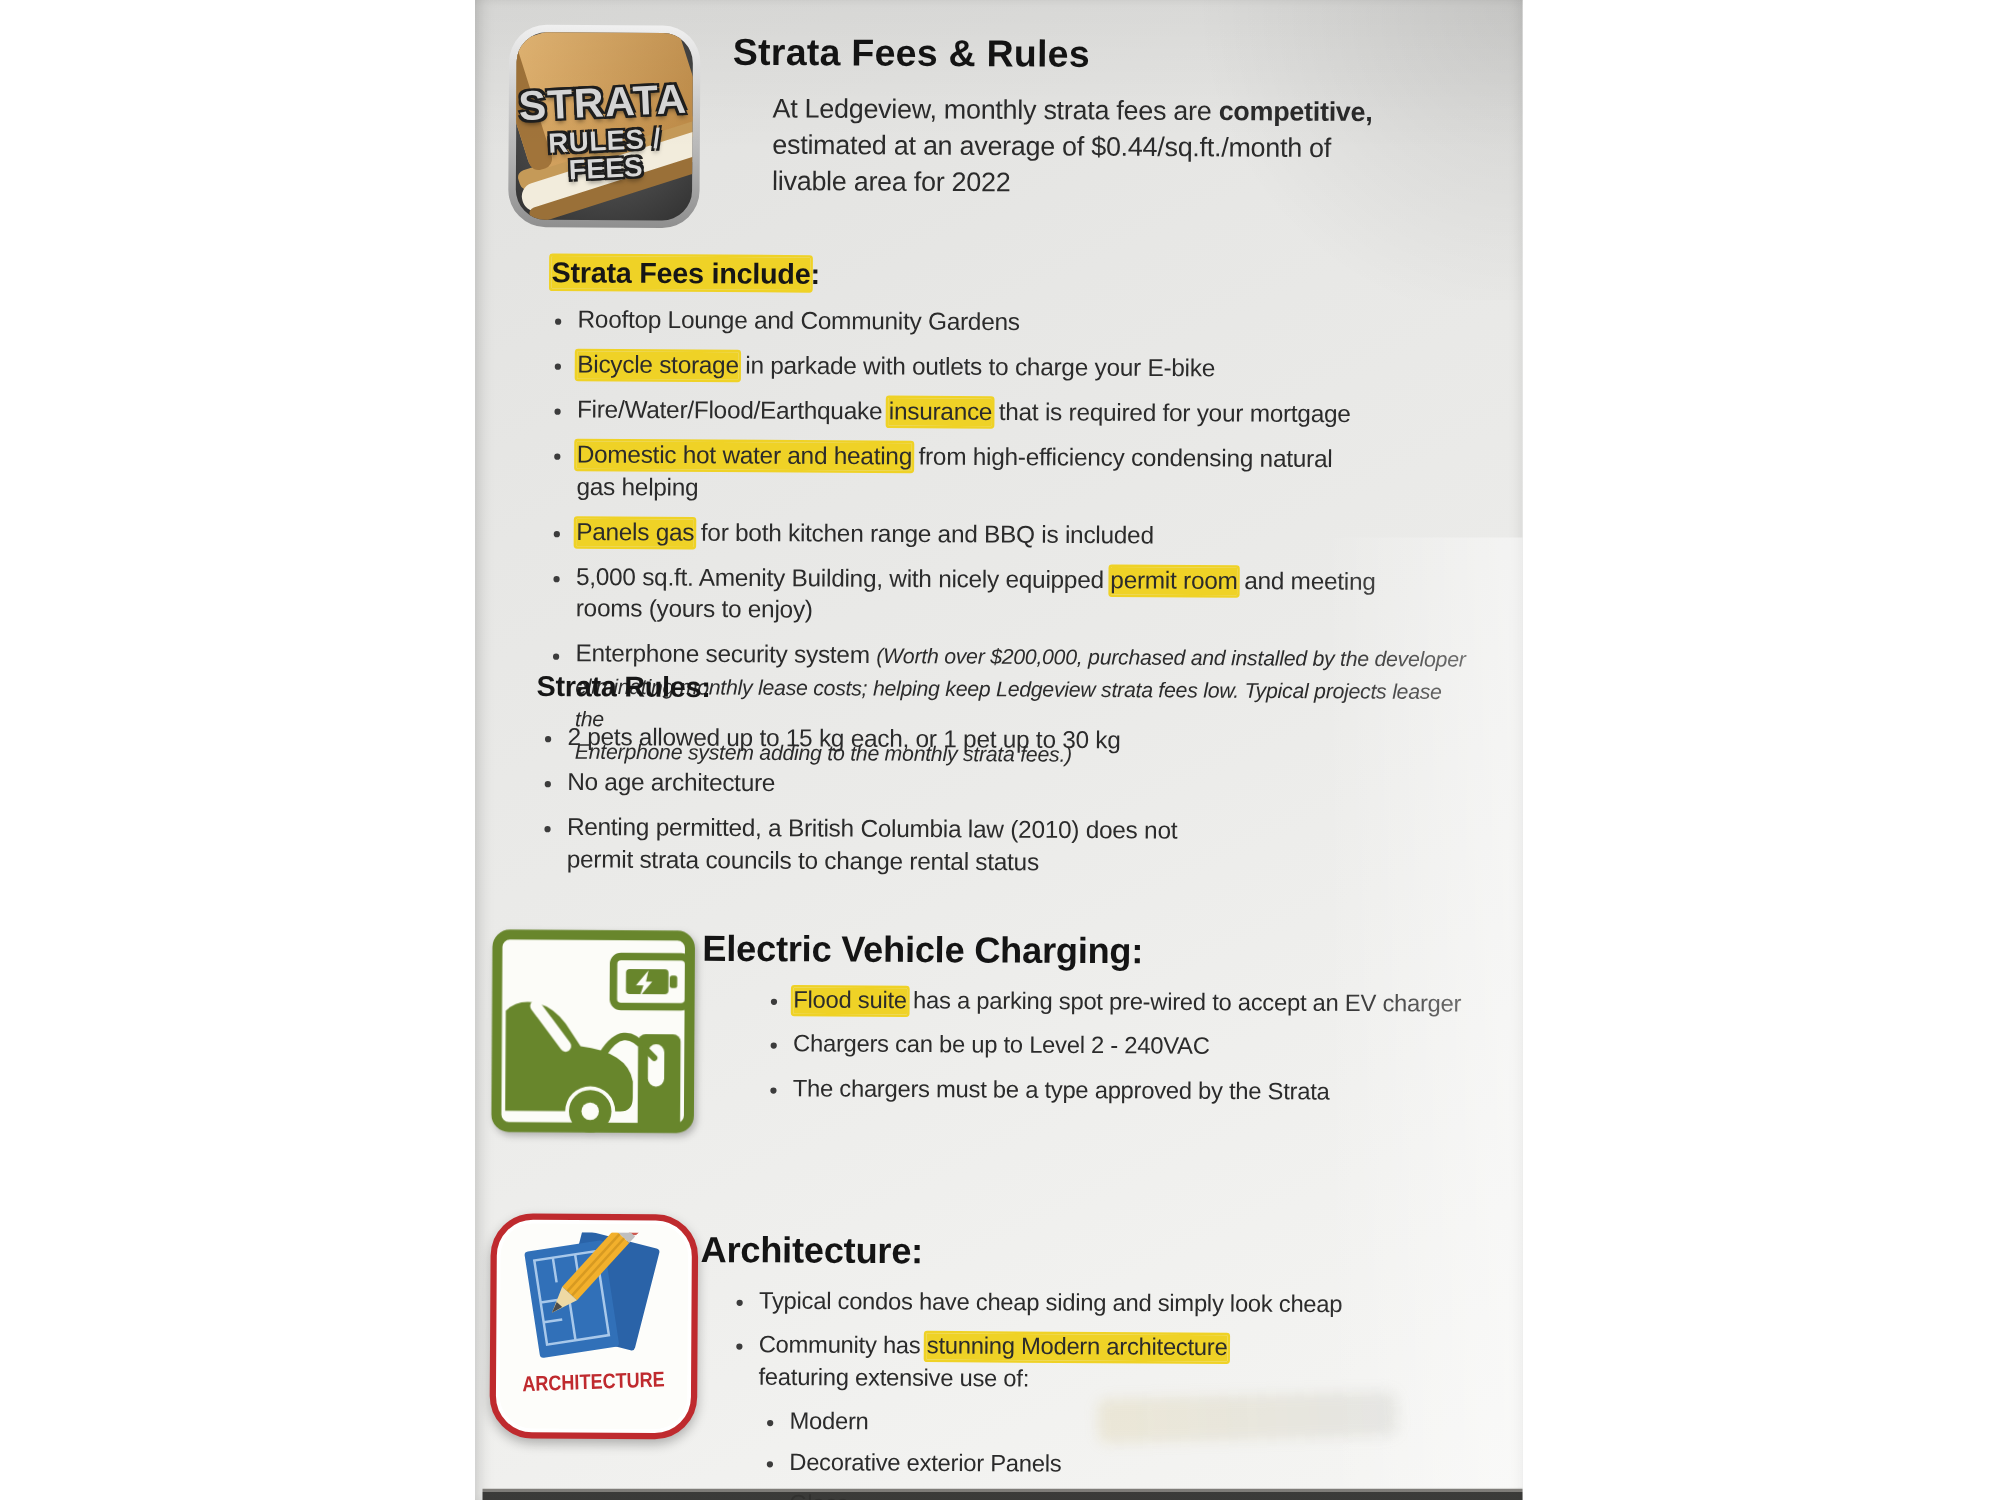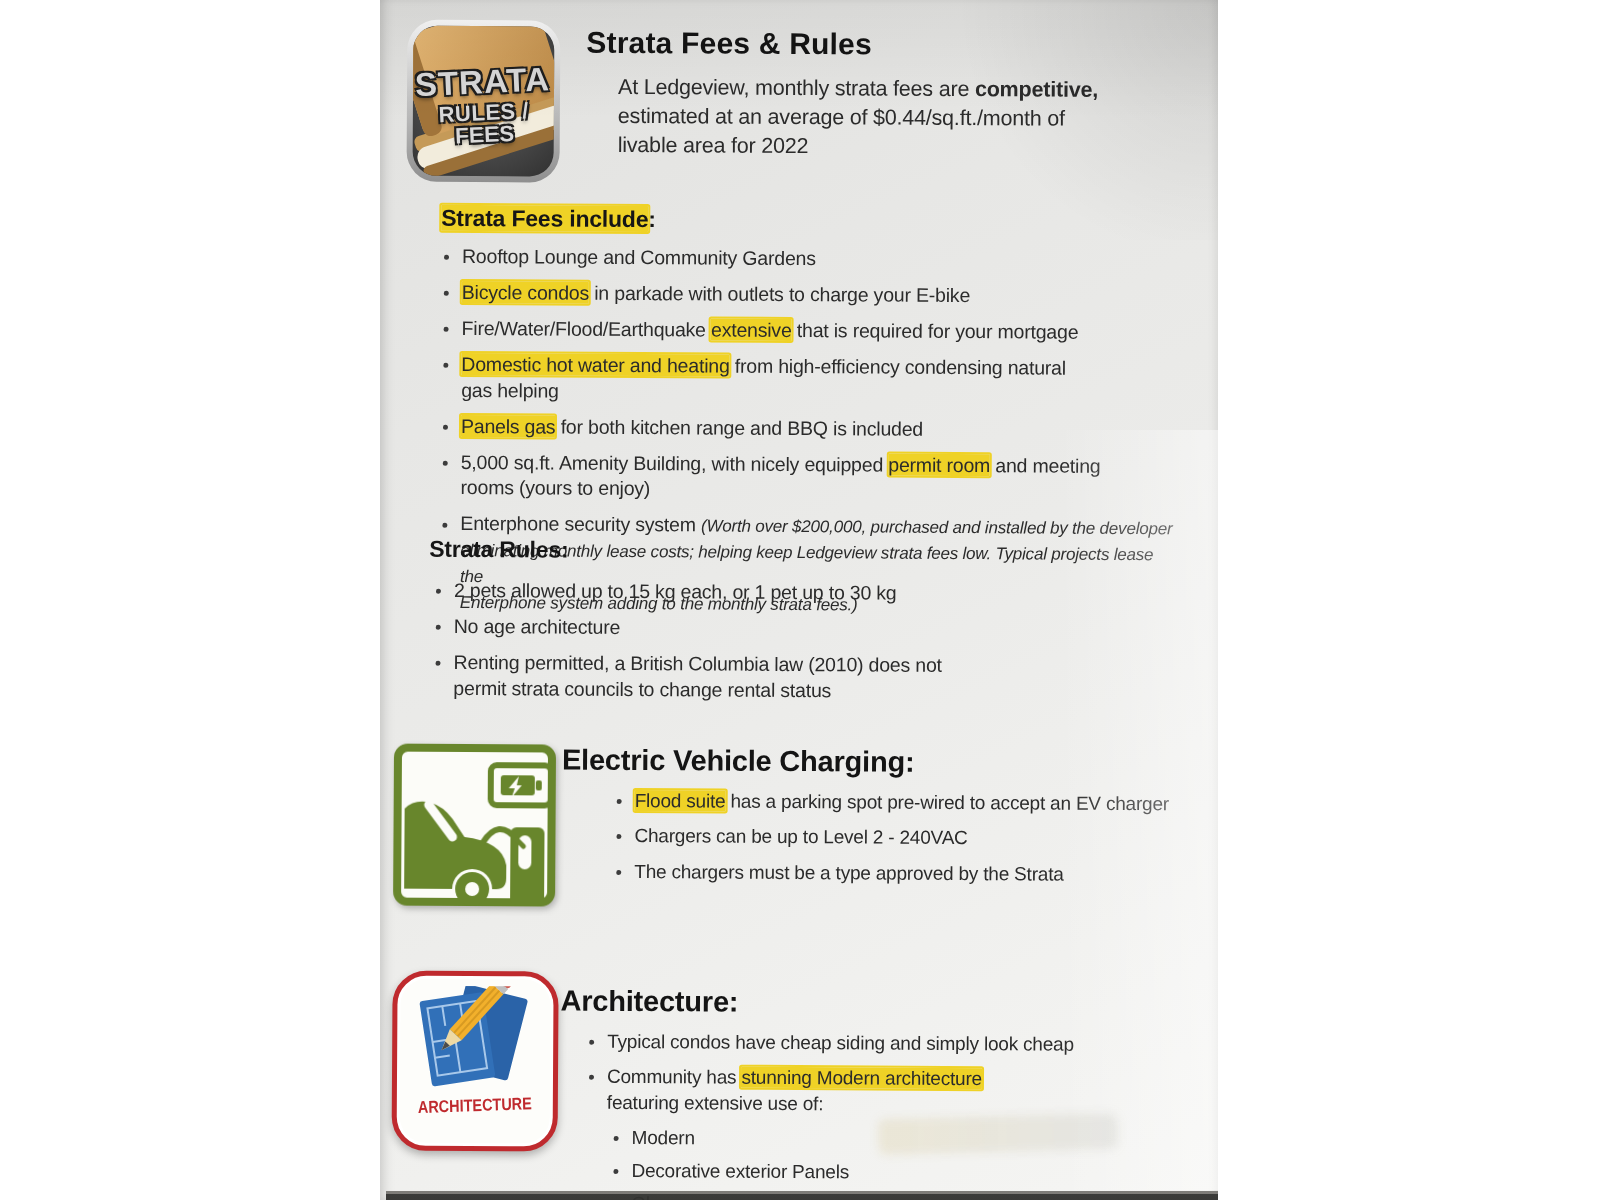--- a/index.html
+++ b/index.html
@@ -126,22 +126,22 @@
 
     <div class="sec" style="left:206px;top:26px;width:600px;">
       <h1 class="page-title">Strata Fees &amp; Rules</h1>
       <p class="intro"><span>At Ledgeview, monthly strata fees are </span><span class="b">competitive,</span><br><span>estimated at an average of $0.44/sq.ft./month of</span><br><span>livable area for 2022</span></p>
     </div>
 
     <div class="sec sec-fees">
       <h2 class="h2-small"><span class="b hl">Strata Fees include</span><span class="b">:</span></h2>
       <ul class="doc">
         <li><span>Rooftop Lounge and Community Gardens</span></li>
-        <li><span class="hl">Bicycle condos</span><span> in parkade with outlets to charge your E-bike</span></li>
-        <li><span>Fire/Water/Flood/Earthquake </span><span class="hl">extensive</span><span> that is required for your mortgage</span></li>
+        <li><span class="hl">Bicycle storage</span><span> in parkade with outlets to charge your E-bike</span></li>
+        <li><span>Fire/Water/Flood/Earthquake </span><span class="hl">insurance</span><span> that is required for your mortgage</span></li>
         <li><span class="hl">Domestic hot water and heating</span><span> from high-efficiency condensing natural</span><br><span>gas helping</span></li>
         <li><span class="hl">Panels gas</span><span> for both kitchen range and BBQ is included</span></li>
         <li><span>5,000 sq.ft. Amenity Building, with nicely equipped </span><span class="hl">permit room</span><span> and meeting</span><br><span>rooms (yours to enjoy)</span></li>
         <li><span>Enterphone security system </span><span class="i">(Worth over $200,000, purchased and installed by the developer</span><br><span class="i">eliminating monthly lease costs; helping keep Ledgeview strata fees low. Typical projects lease the</span><br><span class="i">Enterphone system adding to the monthly strata fees.)</span></li>
       </ul>
     </div>
 
     <div class="sec sec-rules">
       <h2 class="h2-small">Strata Rules:</h2>
       <ul class="doc">

